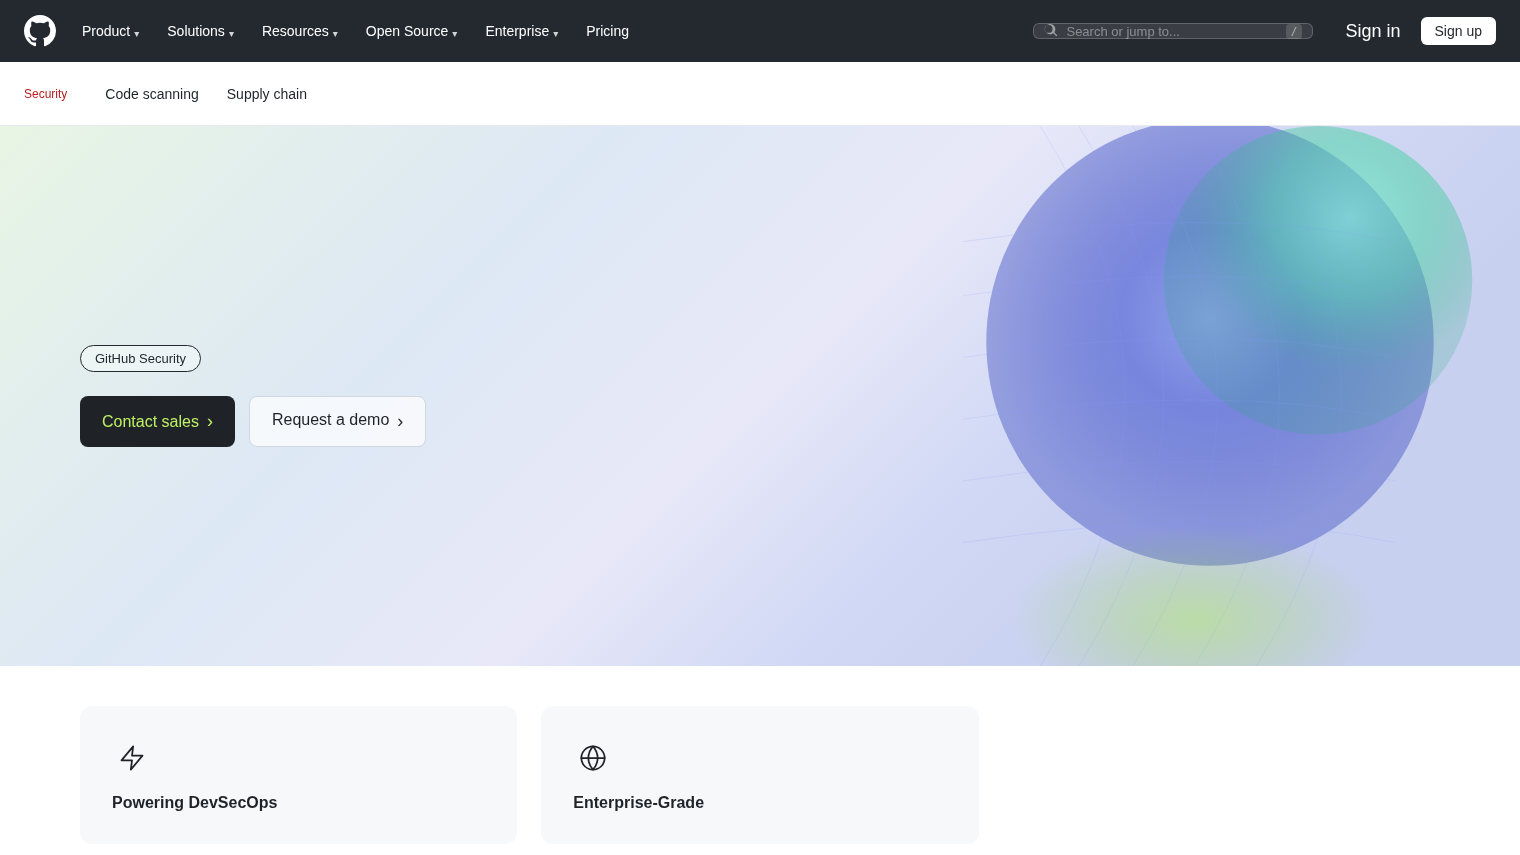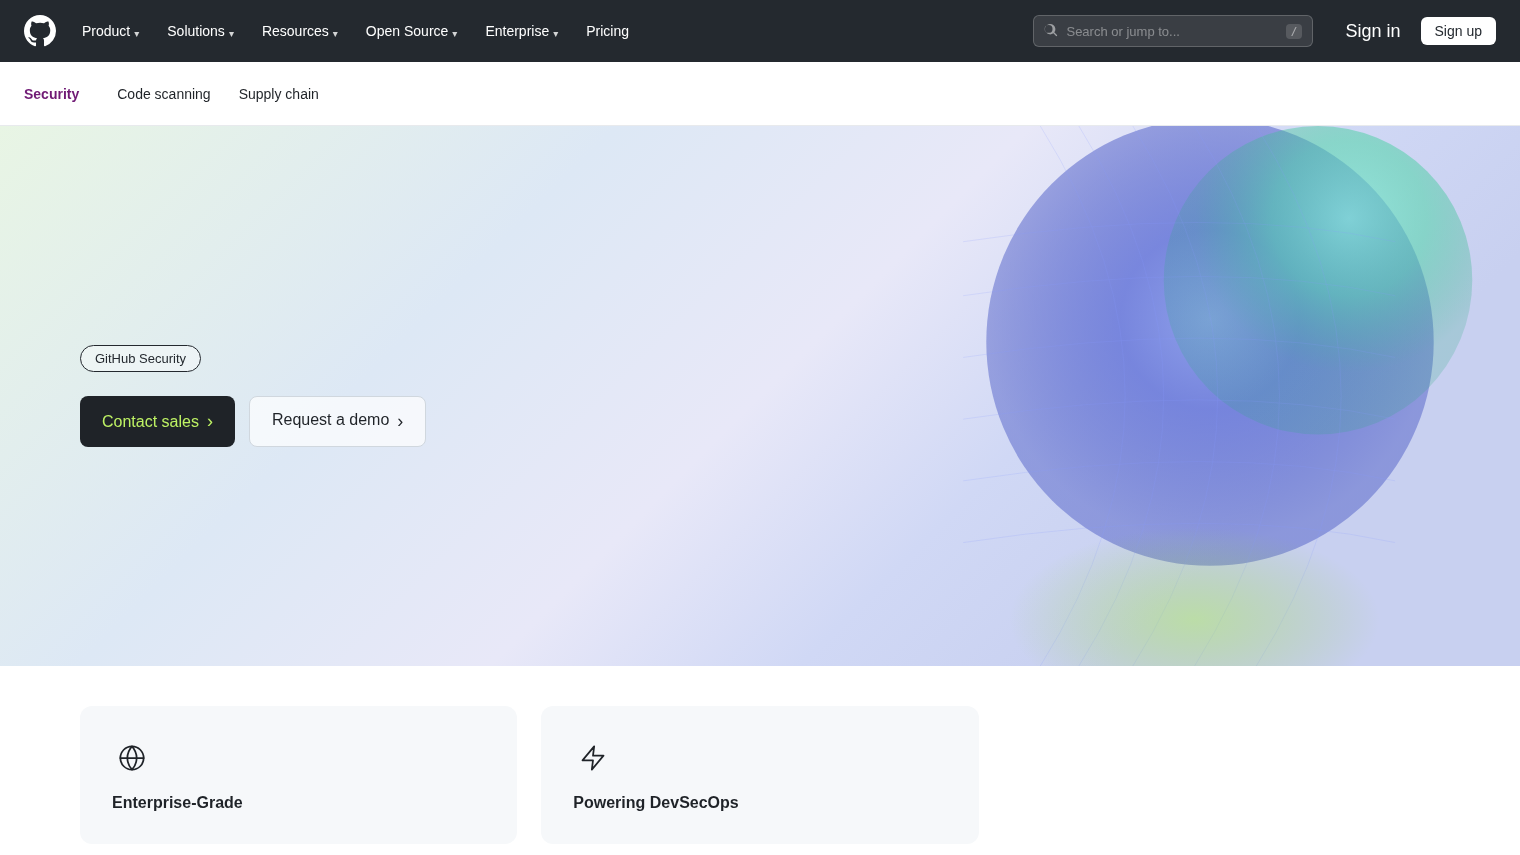--- a/index.html
+++ b/index.html
@@ -39,21 +39,21 @@
     }
     .nav-chevron {
       font-size: 10px;
       opacity: 0.8;
     }
     .search-bar {
       margin-left: auto;
       background: rgba(255,255,255,0.1);
       border: 1px solid rgba(255,255,255,0.2);
       border-radius: 6px;
-      height: 32px;
+      height: 16px;
       width: 280px;
       display: flex;
       align-items: center;
       padding: 0 10px;
       gap: 8px;
       cursor: text;
     }
     .search-bar .search-icon { color: rgba(255,255,255,0.5); font-size: 13px; }
     .search-bar input {
       background: none;
@@ -101,23 +101,23 @@
     .secondary-nav {
       background: #fff;
       border-bottom: 1px solid #e8eaed;
       height: 64px;
       display: flex;
       align-items: center;
       padding: 0 24px;
       gap: 0;
     }
     .sec-nav-brand {
-      font-size: 14px;
-      font-weight: 700;
-      color: #701a75;
+      font-size: 12px;
+      font-weight: 400;
+      color: #b91c1c;
       margin-right: 24px;
     }
     .sec-nav-item {
       font-size: 14px;
       color: #1f2328;
       padding: 8px 14px;
       cursor: pointer;
       border-radius: 6px;
       text-decoration: none;
     }
@@ -342,31 +342,31 @@
       </button>
     </div>
   </div>
 </section>
 
 <section class="cards-section">
 
   <div class="card">
     <div class="card-icon">
       <svg width="28" height="28" viewBox="0 0 24 24" fill="none" stroke="#1f2328" stroke-width="1.5" stroke-linecap="round" stroke-linejoin="round">
+        <polygon points="13 2 3 14 12 14 11 22 21 10 12 10 13 2"></polygon>
+      </svg>
+    </div>
+    <div class="card-title">Powering DevSecOps</div>
+  </div>
+
+  <div class="card">
+    <div class="card-icon">
+      <svg width="28" height="28" viewBox="0 0 24 24" fill="none" stroke="#1f2328" stroke-width="1.5" stroke-linecap="round" stroke-linejoin="round">
         <circle cx="12" cy="12" r="10"></circle>
         <line x1="2" y1="12" x2="22" y2="12"></line>
         <path d="M12 2a15.3 15.3 0 0 1 4 10 15.3 15.3 0 0 1-4 10 15.3 15.3 0 0 1-4-10 15.3 15.3 0 0 1 4-10z"></path>
       </svg>
     </div>
     <div class="card-title">Enterprise-Grade</div>
   </div>
 
-  <div class="card">
-    <div class="card-icon">
-      <svg width="28" height="28" viewBox="0 0 24 24" fill="none" stroke="#1f2328" stroke-width="1.5" stroke-linecap="round" stroke-linejoin="round">
-        <polygon points="13 2 3 14 12 14 11 22 21 10 12 10 13 2"></polygon>
-      </svg>
-    </div>
-    <div class="card-title">Powering DevSecOps</div>
-  </div>
-
 
 </section>
 
 </body></html>

